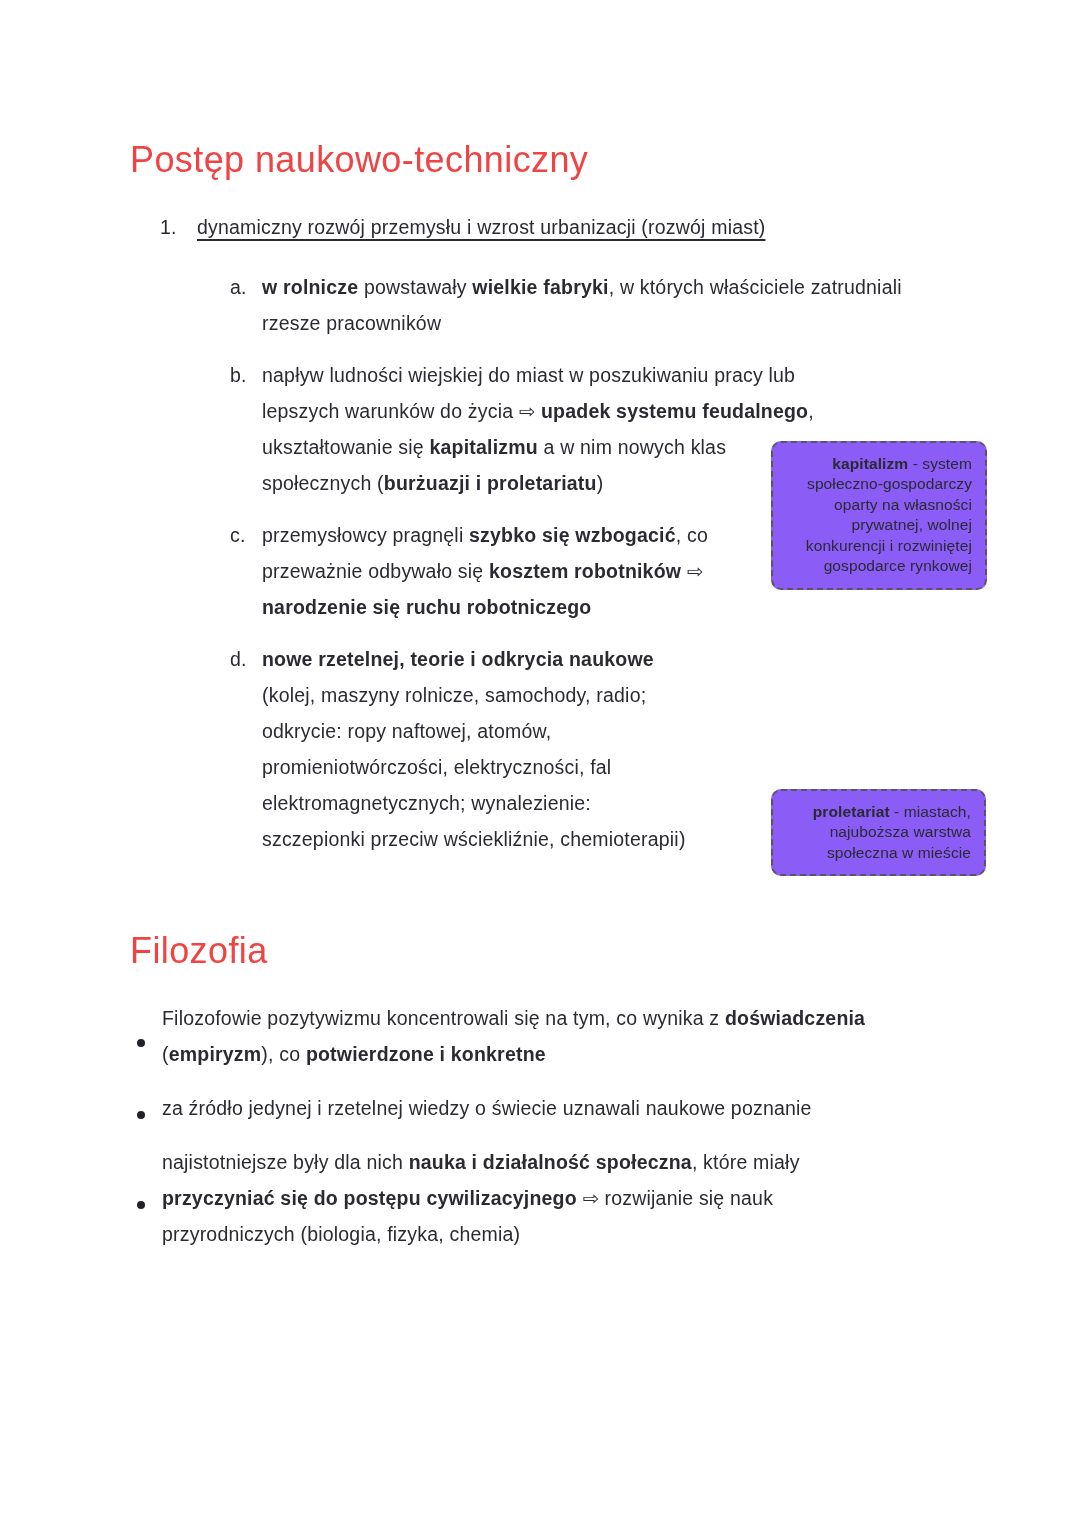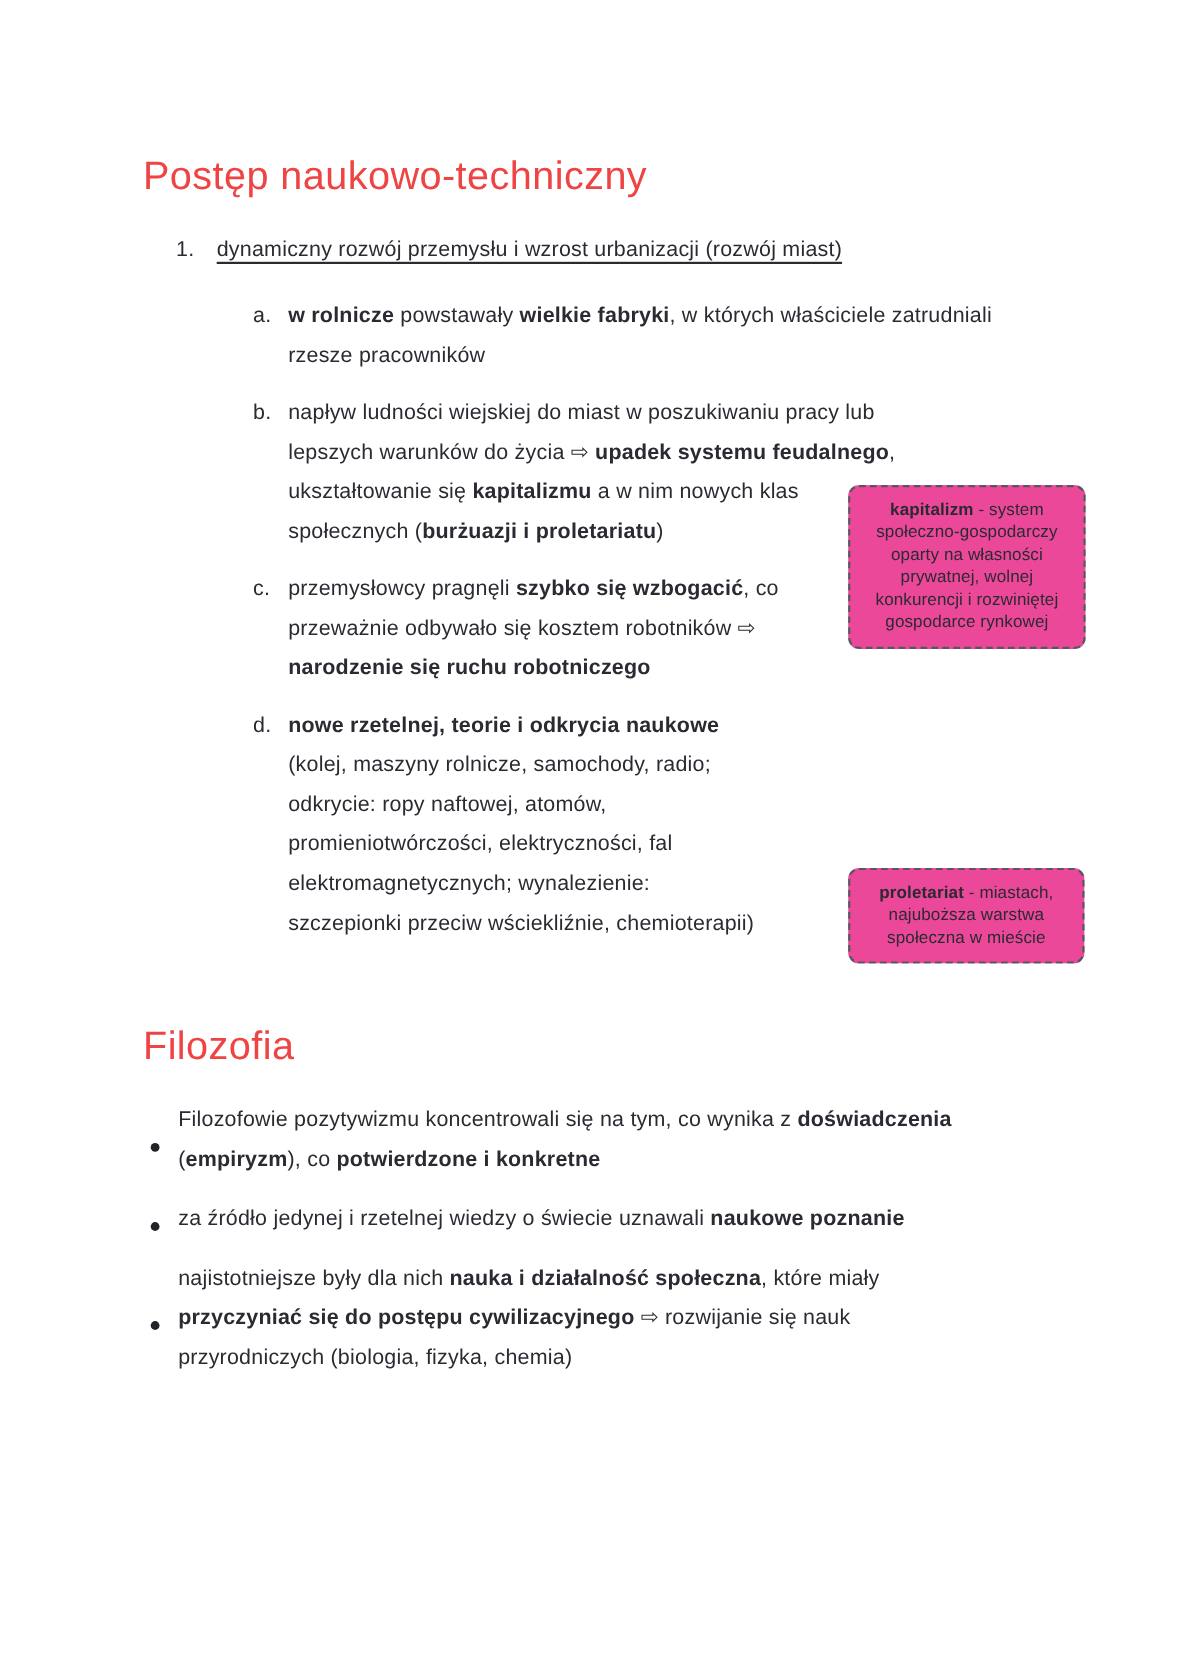--- a/index.html
+++ b/index.html
@@ -53,22 +53,22 @@
   .w-a .stext { max-width:640px; }
   .w-b .stext { max-width:560px; }
   .w-c .stext { max-width:450px; }
   .w-d .stext { max-width:430px; }
 
   .defbox {
     position:absolute;
     border:2px dashed #565660;
     border-radius:10px;
     padding:11px 13px;
-    background:#ec4899;
-    text-align:center;
+    background:#8b5cf6;
+    text-align:right;
   }
   .deftext {
     font-size:15.5px;
     line-height:1.32;
     color:#2a2a32;
     letter-spacing:.1px;
   }
   .pos-1 { left:771px; top:441px; width:216px; }
   .pos-2 { left:771px; top:601px; width:215px; }
   .pos-3 { left:771px; top:789px; width:215px; }
@@ -112,21 +112,21 @@
     <div class="stext"><span style="font-weight: 700;">w rolnicze</span><span> powstawały </span><span style="font-weight: 700;">wielkie fabryki</span><span>, w których właściciele zatrudniali rzesze pracowników</span></div>
   </div>
 
   <div class="sub w-b">
     <span class="letter">b.</span>
     <div class="stext"><span>napływ ludności wiejskiej do miast w poszukiwaniu pracy lub lepszych warunków do życia ⇨ </span><span style="font-weight: 700;">upadek systemu feudalnego</span><span>, ukształtowanie się </span><span style="font-weight: 700;">kapitalizmu</span><span> a w nim nowych klas społecznych (</span><span style="font-weight: 700;">burżuazji i proletariatu</span><span>)</span></div>
   </div>
 
   <div class="sub w-c">
     <span class="letter">c.</span>
-    <div class="stext"><span>przemysłowcy pragnęli </span><span style="font-weight: 700;">szybko się wzbogacić</span><span>, co przeważnie odbywało się </span><span style="font-weight: 400;">kosztem robotników</span><span> ⇨ </span><span style="font-weight: 700;">narodzenie się ruchu robotniczego</span></div>
+    <div class="stext"><span>przemysłowcy pragnęli </span><span style="font-weight: 700;">szybko się wzbogacić</span><span>, co przeważnie odbywało się </span><span style="font-weight: 700;">kosztem robotników</span><span> ⇨ </span><span style="font-weight: 700;">narodzenie się ruchu robotniczego</span></div>
   </div>
 
   <div class="sub w-d">
     <span class="letter">d.</span>
     <div class="stext"><span style="font-weight: 700;">nowe rzetelnej, teorie i odkrycia naukowe</span><span> (kolej, maszyny rolnicze, samochody, radio; odkrycie: ropy naftowej, atomów, promieniotwórczości, elektryczności, fal elektromagnetycznych; wynalezienie: szczepionki przeciw wściekliźnie, chemioterapii)</span></div>
   </div>
 
   <aside class="defbox pos-1">
     <p class="deftext"><span style="font-weight: 700;">kapitalizm</span><span> - system społeczno-gospodarczy oparty na własności prywatnej, wolnej konkurencji i rozwiniętej gospodarce rynkowej</span></p>
   </aside>
@@ -140,21 +140,21 @@
 
   <div class="bullets">
 
     <div class="bullet bullet-first w-b1">
       <span class="dot"></span>
       <div class="btext"><span>Filozofowie pozytywizmu koncentrowali się na tym, co wynika z </span><span style="font-weight: 700;">doświadczenia</span><span> (</span><span style="font-weight: 700;">empiryzm</span><span>), co </span><span style="font-weight: 700;">potwierdzone i konkretne</span></div>
     </div>
 
     <div class="bullet w-b2">
       <span class="dot"></span>
-      <div class="btext"><span>za źródło jedynej i rzetelnej wiedzy o świecie uznawali </span><span style="font-weight: 700;">naukowe poznanie</span></div>
+      <div class="btext"><span>za źródło jedynej i rzetelnej wiedzy o świecie uznawali </span><span style="font-weight: 400;">naukowe poznanie</span></div>
     </div>
 
     <div class="bullet w-b3">
       <span class="dot"></span>
       <div class="btext"><span>najistotniejsze były dla nich </span><span style="font-weight: 700;">nauka i działalność społeczna</span><span>, które miały </span><span style="font-weight: 700;">przyczyniać się do postępu cywilizacyjnego</span><span> ⇨ rozwijanie się nauk przyrodniczych (biologia, fizyka, chemia)</span></div>
     </div>
 
   </div>
 
 </main>

